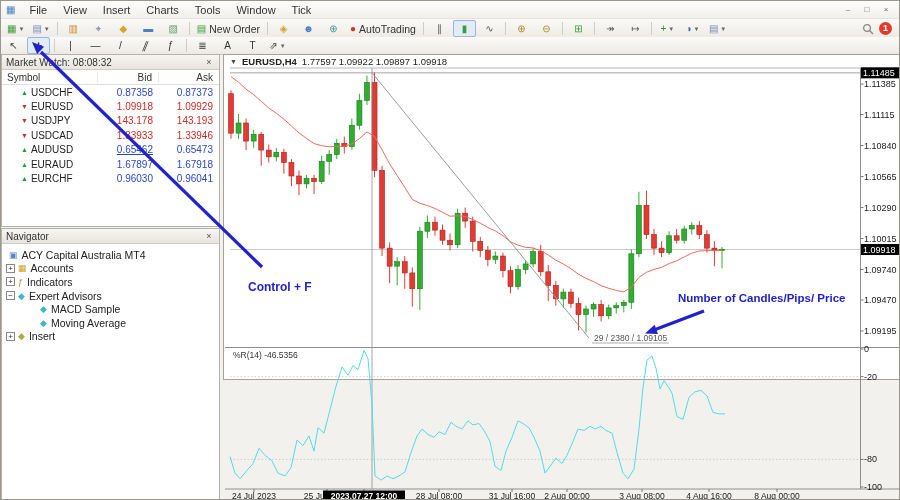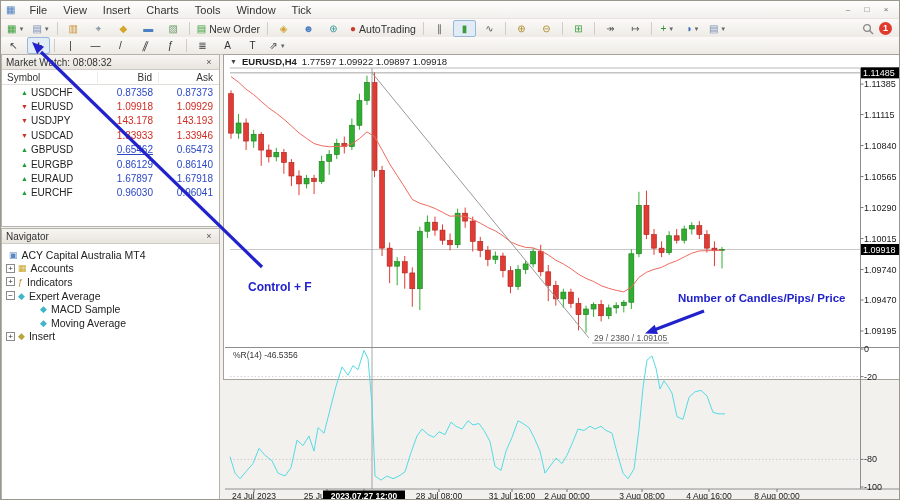--- a/index.html
+++ b/index.html
@@ -243,32 +243,24 @@
           <span class="mw-sym">
             <span class="mw-arrow" style="color: rgb(204, 51, 39);">▼</span>
             <span>USDCAD</span>
           </span>
           <span class="mw-bid" style="color: rgb(207, 42, 32);">1.33933</span>
           <span class="mw-ask" style="color: rgb(207, 42, 32);">1.33946</span>
         </div>
         <div class="mw-row">
           <span class="mw-sym">
             <span class="mw-arrow" style="color: rgb(29, 158, 53);">▲</span>
-            <span>GBPUSD</span>
+            <span>AUDUSD</span>
           </span>
           <span class="mw-bid" style="color: rgb(43, 71, 196); text-decoration: underline;">0.65462</span>
           <span class="mw-ask" style="color: rgb(43, 71, 196);">0.65473</span>
-        </div>
-        <div class="mw-row">
-          <span class="mw-sym">
-            <span class="mw-arrow" style="color: rgb(29, 158, 53);">▲</span>
-            <span>EURGBP</span>
-          </span>
-          <span class="mw-bid" style="color: rgb(43, 71, 196);">0.86129</span>
-          <span class="mw-ask" style="color: rgb(43, 71, 196);">0.86140</span>
         </div>
         <div class="mw-row">
           <span class="mw-sym">
             <span class="mw-arrow" style="color: rgb(29, 158, 53);">▲</span>
             <span>EURAUD</span>
           </span>
           <span class="mw-bid" style="color: rgb(43, 71, 196);">1.67897</span>
           <span class="mw-ask" style="color: rgb(43, 71, 196);">1.67918</span>
         </div>
         <div class="mw-row">
@@ -298,21 +290,21 @@
           <span>Accounts</span>
         </div>
         <div class="nav-row" style="padding-left: 0px;">
           <span class="expand-box">+</span>
           <span class="nav-icon" style="color: rgb(201, 136, 42);">ƒ</span>
           <span>Indicators</span>
         </div>
         <div class="nav-row" style="padding-left: 0px;">
           <span class="expand-box">−</span>
           <span class="nav-icon" style="color: rgb(63, 182, 201);">◆</span>
-          <span>Expert Average</span>
+          <span>Expert Advisors</span>
         </div>
         <div class="nav-row" style="padding-left: 34px;">
           <span class="nav-icon" style="color: rgb(63, 182, 201);">◆</span>
           <span>MACD Sample</span>
         </div>
         <div class="nav-row" style="padding-left: 34px;">
           <span class="nav-icon" style="color: rgb(63, 182, 201);">◆</span>
           <span>Moving Average</span>
         </div>
         <div class="nav-row" style="padding-left: 0px;">

